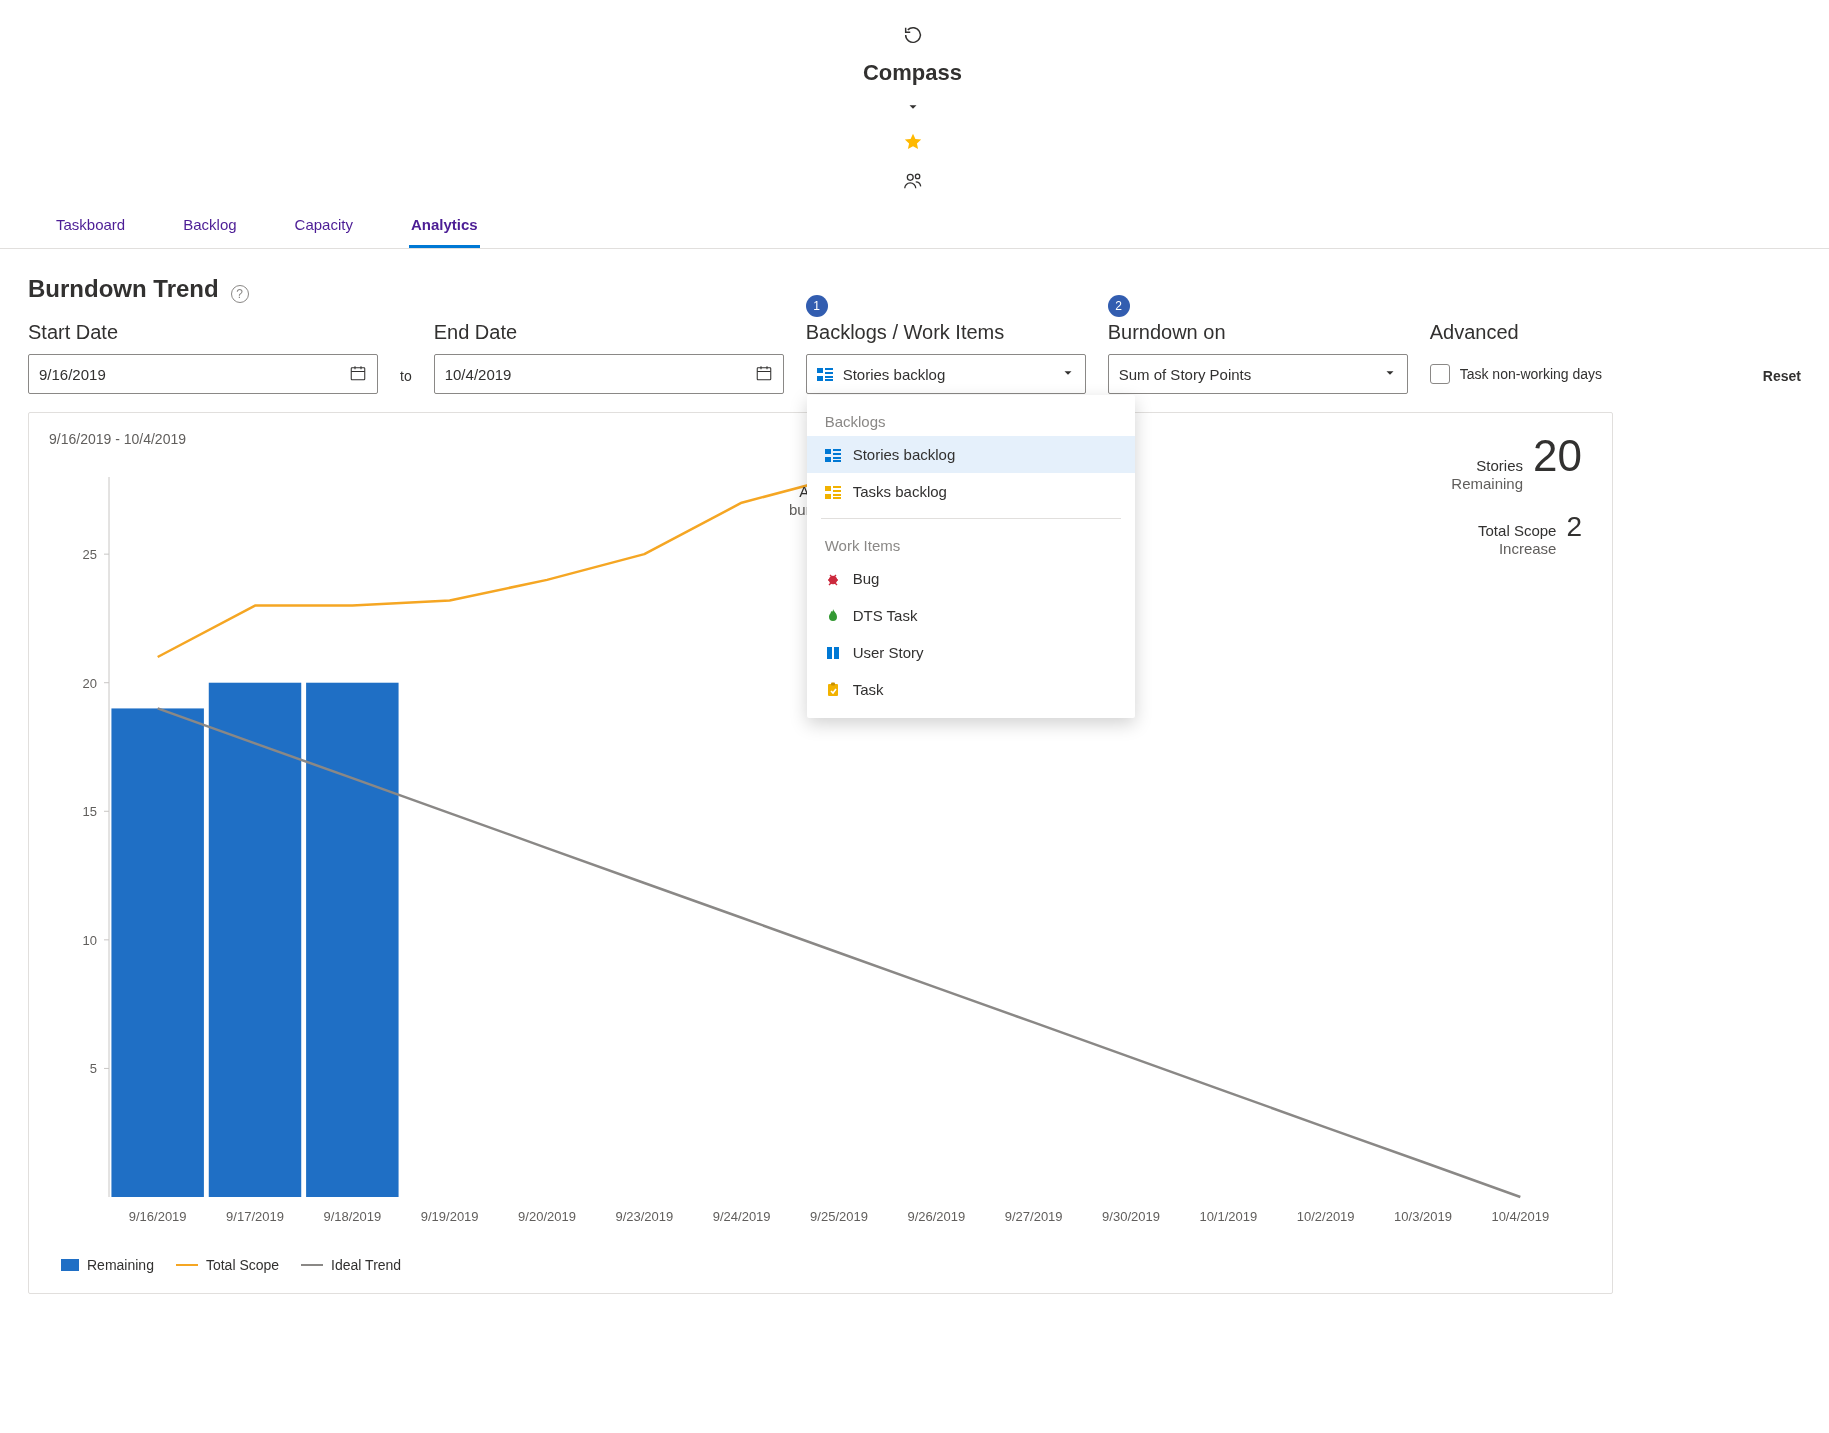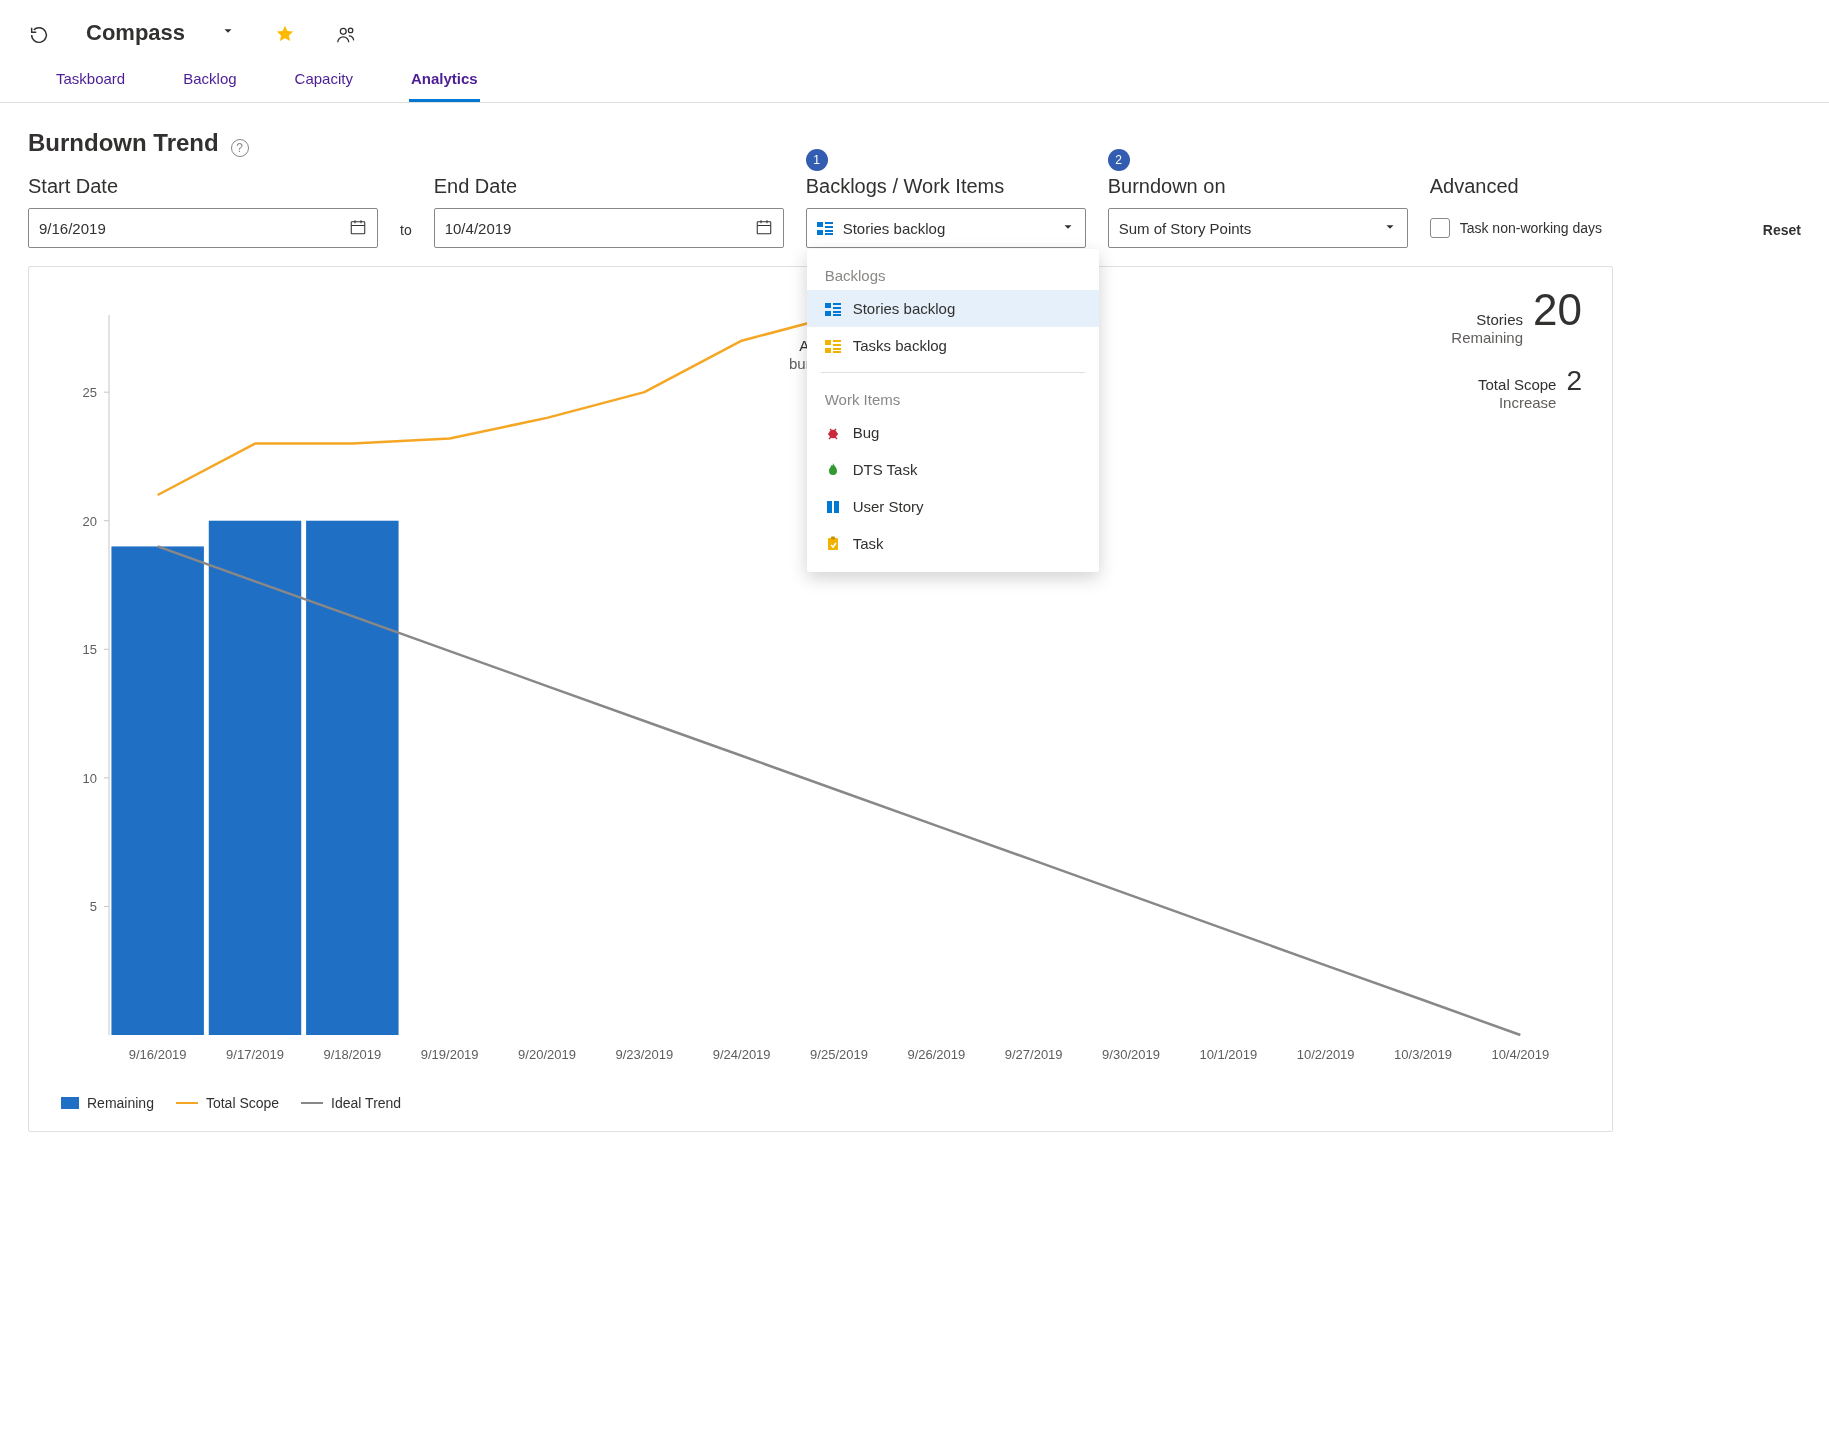--- a/index.html
+++ b/index.html
@@ -15,21 +15,21 @@
     --grey-line:#8a8886;
     --chart-grid:#e1dfdd;
     --bg:#ffffff;
     --pill:#325db0;
   }
   *{box-sizing:border-box;}
   html,body{margin:0;padding:0;background:var(--bg);color:var(--fg);font-family:"Segoe UI",Segoe,Arial,sans-serif;font-size:14px;}
   body{width:1829px;}
 
   
-  .hdr{display:flex;align-items:flex-start;gap:32px;padding:20px 28px 10px 24px;}
+  .hdr{display:flex;align-items:center;gap:10px;padding:20px 28px 10px 24px;flex-direction:column;}
   .hdr .loop-icon svg{width:22px;height:22px;stroke:var(--fg);fill:none;stroke-width:1.6;}
   .hdr .title{font-size:22px;font-weight:600;}
   .hdr .chev svg{width:14px;height:14px;fill:var(--fg);}
   .hdr .star svg{width:20px;height:20px;fill:#ffb900;}
   .hdr .people svg{width:22px;height:22px;stroke:var(--fg);fill:none;stroke-width:1.4;}
   .hdr .icon-btn{display:inline-flex;align-items:center;justify-content:center;cursor:pointer;padding:4px;border-radius:2px;}
 
   
   .tabs{display:flex;gap:28px;padding:0 28px;border-bottom:1px solid #e1dfdd;}
   .tab{padding:10px 2px 12px 2px;font-size:15px;color:#4c1d95;cursor:pointer;border-bottom:3px solid transparent;margin-left:26px;}
@@ -75,21 +75,21 @@
 
   
   .chart-wrap{margin-top:10px;}
   .chart-svg{display:block;}
   .legend{display:flex;gap:22px;align-items:center;margin-top:10px;padding-left:12px;}
   .legend .item{display:flex;align-items:center;gap:8px;color:var(--fg);}
   .legend .swatch{width:18px;height:12px;}
   .legend .line{width:22px;height:0;border-top:2px solid;}
 
   
-  .menu{position:absolute;top:40px;left:0;width:292px;background:#fff;box-shadow:0 6px 18px rgba(0,0,0,.18);border-radius:2px;padding:8px 0 10px 0;z-index:20;}
+  .menu{position:absolute;top:40px;left:0;width:328px;background:#fff;box-shadow:0 6px 18px rgba(0,0,0,.18);border-radius:2px;padding:8px 0 10px 0;z-index:20;}
   .menu .hdr-label{padding:10px 18px 6px 18px;color:var(--muted2);font-size:15px;}
   .menu .item{display:flex;align-items:center;gap:12px;padding:10px 18px;cursor:pointer;font-size:15px;}
   .menu .item.sel{background:#e5f0fb;}
   .menu .sep{height:1px;background:#e1dfdd;margin:8px 14px;}
   .menu .ic{width:16px;height:16px;display:inline-flex;align-items:center;justify-content:center;}
 </style>
 </head>
 <body>
 
 <div class="hdr">
@@ -263,20 +263,21 @@
       <div class="checkbox"></div>
       <span>Task non-working days</span>
     </div>
   </div>
 
   <div class="spacer"></div>
   <div class="reset">Reset</div>
 </div>
 
 <div class="card">
+  <div class="range">9/16/2019 - 10/4/2019</div>
 
 
   <div class="avg-metric metric">
     <span class="lbl stack">
       <span>Average</span>
       <span>burndown</span>
     </span>
   </div>
 
   <div class="right-metrics">

